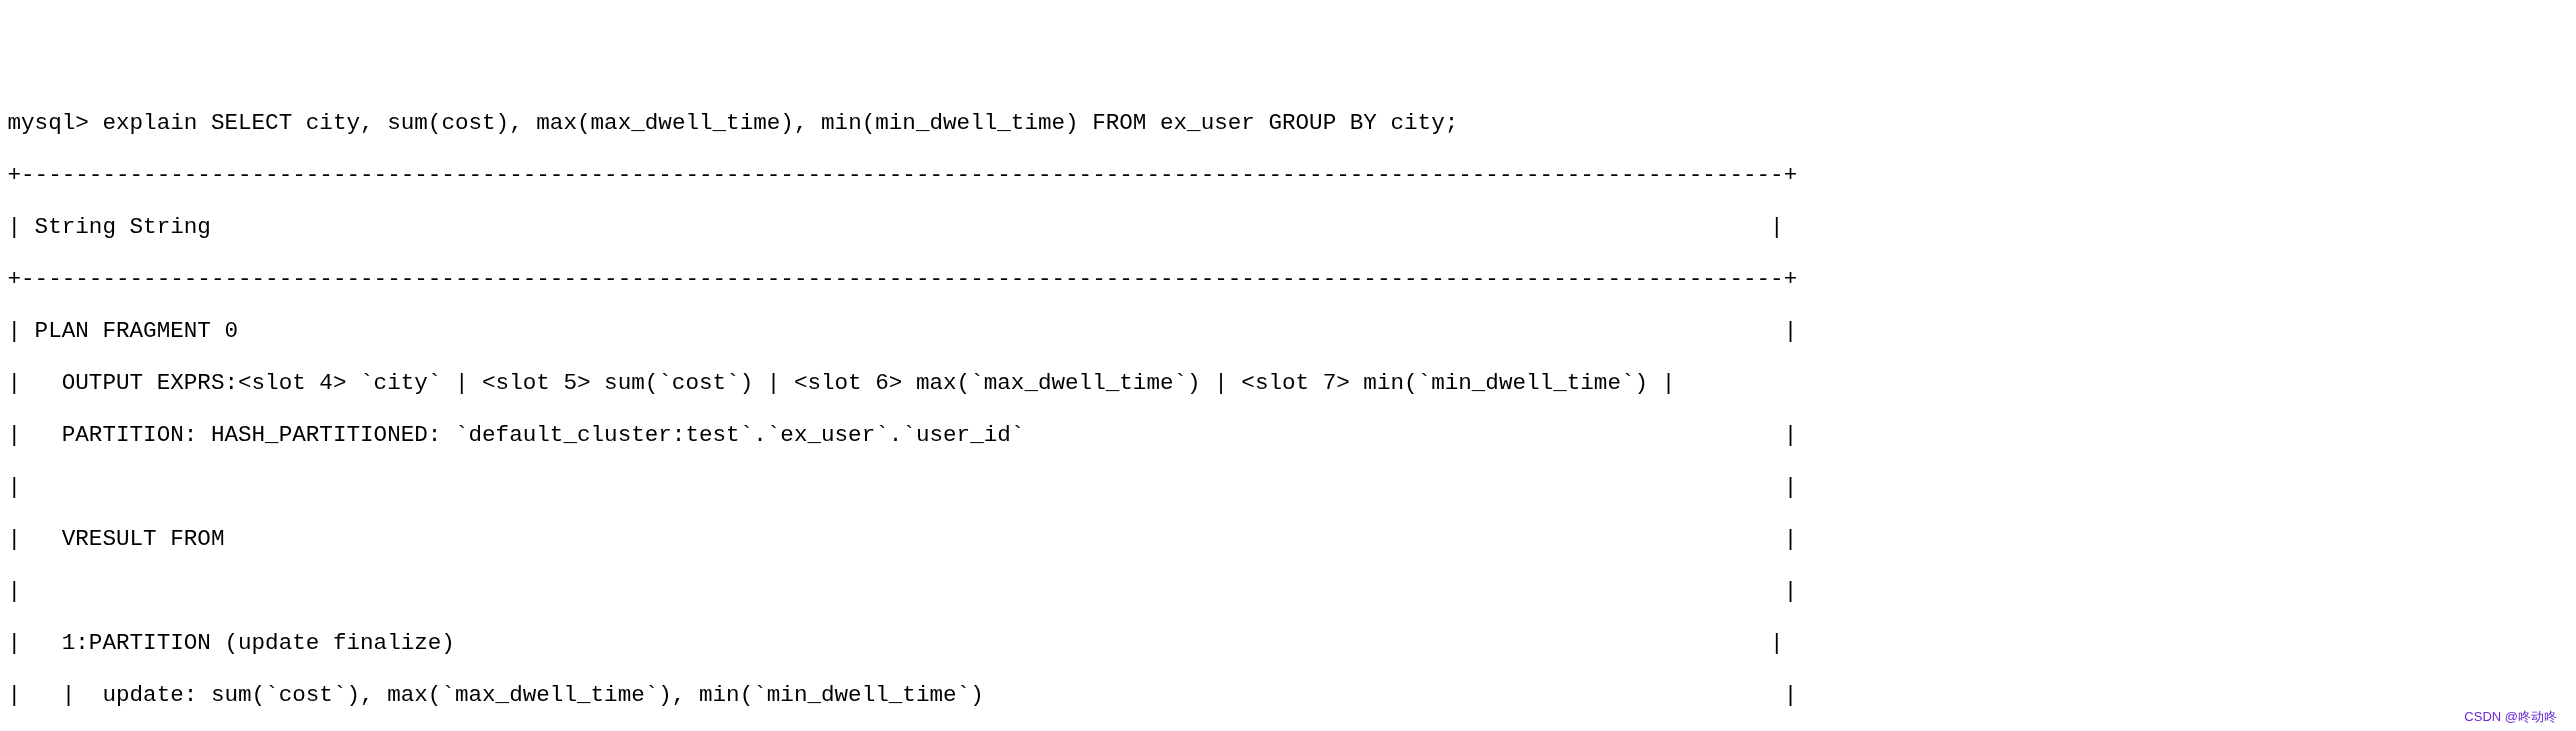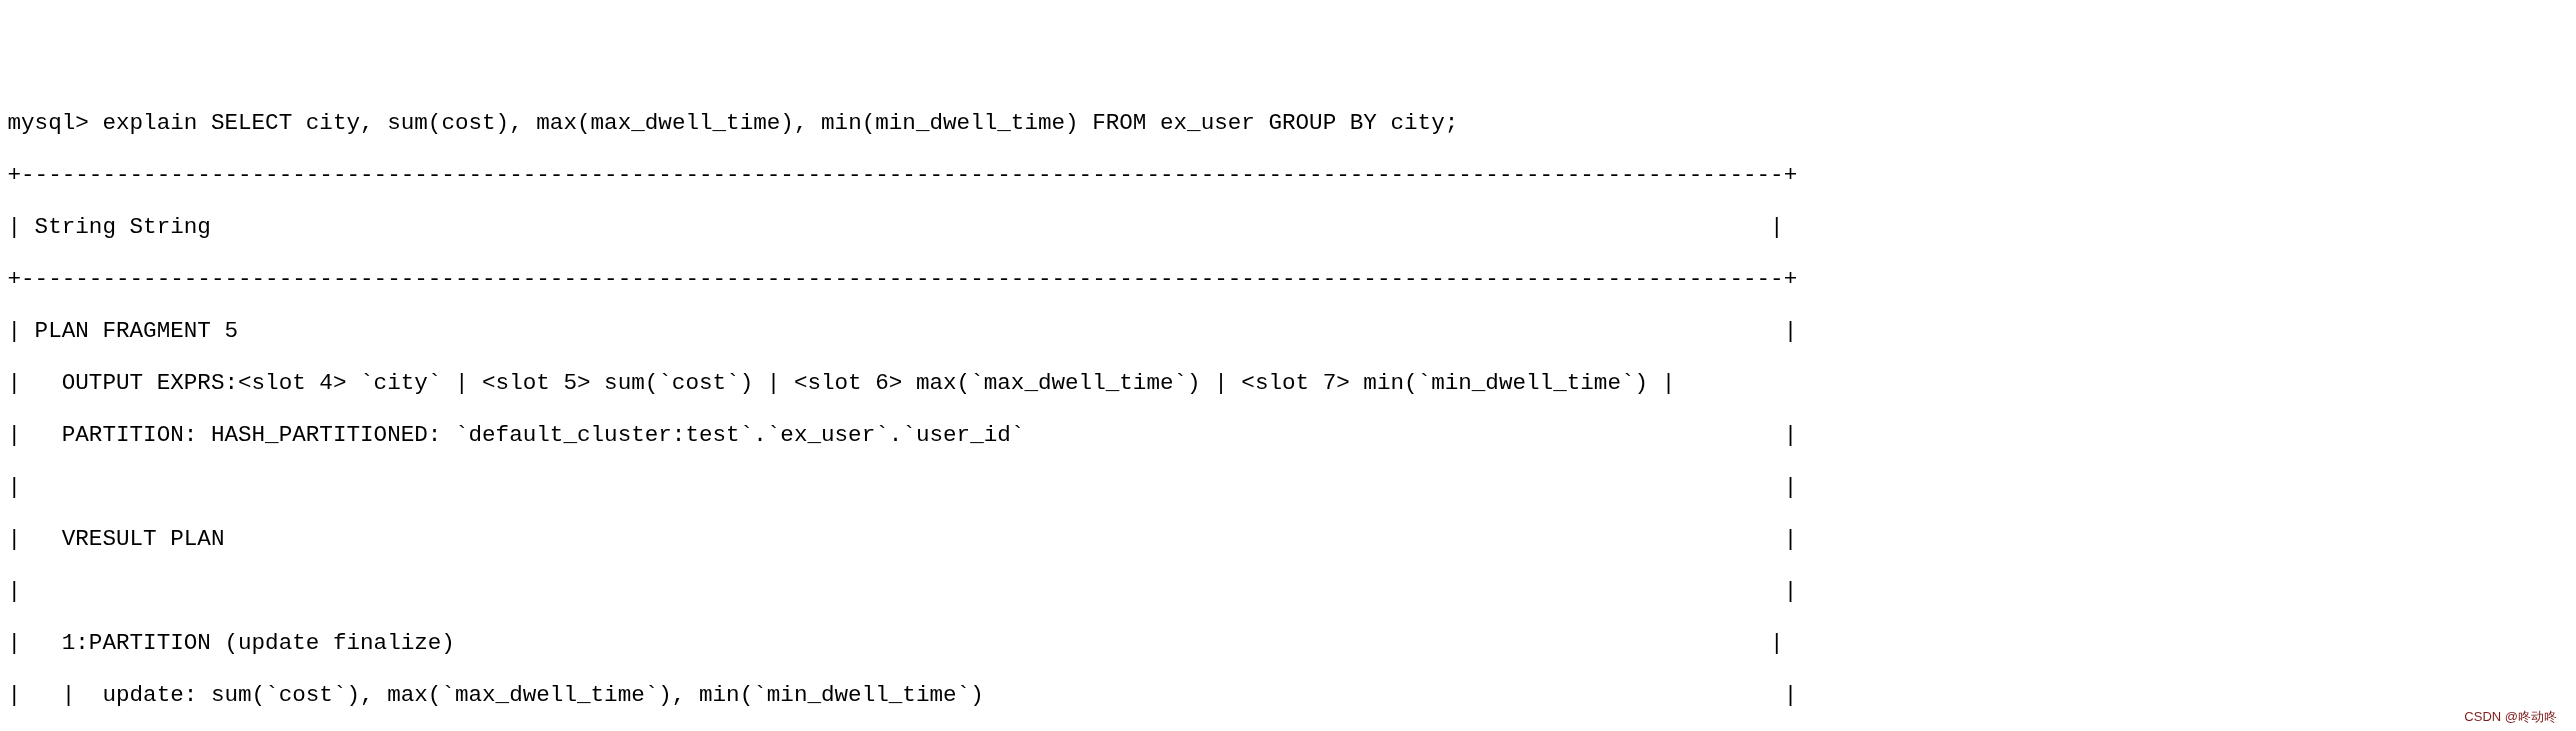--- a/index.html
+++ b/index.html
@@ -14,38 +14,38 @@
       overflow: hidden;
     }
     .line {
       display: block;
     }
     .watermark {
       position: fixed;
       right: 19px;
       bottom: 5.6px;
       font-size: 13px;
-      color: #7f1d1d;
+      color: #6d28d9;
       font-family: sans-serif;
     }
   </style>
 </head>
 <body>
 
 
 
 <span class="line"><span>mysql&gt; </span><span>explain SELECT city, sum(cost), max(max_dwell_time), min(min_dwell_time) FROM ex_user GROUP BY city;</span></span>
 <span class="line">+----------------------------------------------------------------------------------------------------------------------------------+</span>
 <span class="line">| String String                                                                                                                   |</span>
 <span class="line">+----------------------------------------------------------------------------------------------------------------------------------+</span>
-<span class="line">| PLAN FRAGMENT 5                                                                                                                  |</span>
+<span class="line">| PLAN FRAGMENT 0                                                                                                                  |</span>
 <span class="line">|   OUTPUT EXPRS:&lt;slot 4&gt; `city` | &lt;slot 5&gt; sum(`cost`) | &lt;slot 6&gt; max(`max_dwell_time`) | &lt;slot 7&gt; min(`min_dwell_time`) |</span>
 <span class="line">|   PARTITION: HASH_PARTITIONED: `default_cluster:test`.`ex_user`.`user_id`                                                        |</span>
 <span class="line">|                                                                                                                                  |</span>
-<span class="line">|   VRESULT PLAN                                                                                                                   |</span>
+<span class="line">|   VRESULT FROM                                                                                                                   |</span>
 <span class="line">|                                                                                                                                  |</span>
 <span class="line">|   1:PARTITION (update finalize)                                                                                                 |</span>
 <span class="line">|   |  update: sum(`cost`), max(`max_dwell_time`), min(`min_dwell_time`)                                                           |</span>
 
 
 
 
 
 
 

